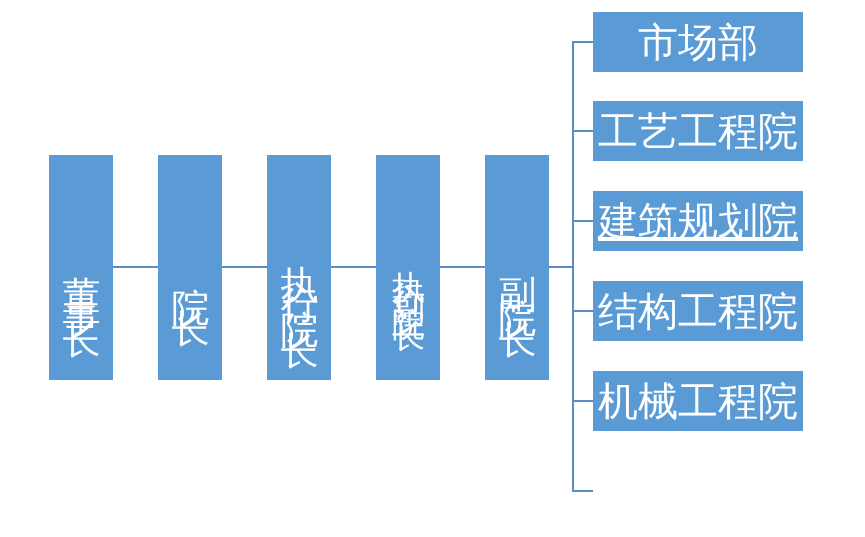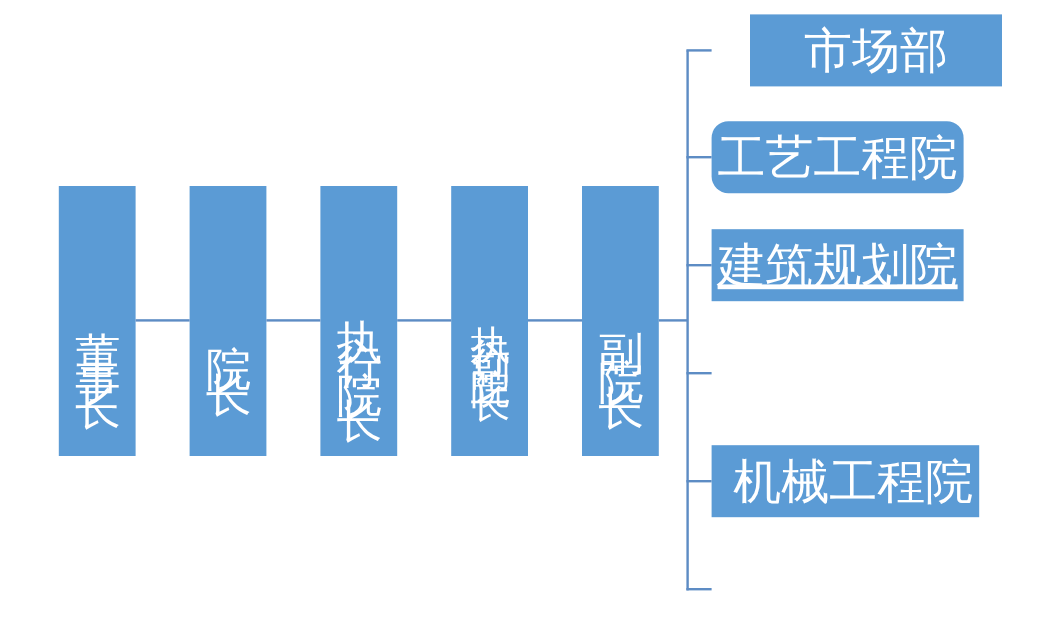--- a/index.html
+++ b/index.html
@@ -53,25 +53,25 @@
     width: 210px;
     height: 60px;
     background: #5b9bd5;
     color: #ffffff;
     display: flex;
     align-items: center;
     justify-content: center;
     font-size: 40px;
     white-space: nowrap;
   }
-  .hnode.row1 { top: 12px; margin-left: 32px; }
-  .hnode.row2 { top: 101px; border-radius: 14px; }
+  .hnode.row1 { top: 12px; }
+  .hnode.row2 { top: 101px; }
   .hnode.row3 { top: 191px; text-decoration: underline; }
   .hnode.row4 { top: 281px; }
-  .hnode.row5 { top: 371px; padding-left: 13px; }
+  .hnode.row5 { top: 371px; }
   .hnode.row6 { top: 461px; }
 
   
   .hline {
     position: absolute;
     height: 2px;
     background: #5d8cc4;
   }
   .vline {
     position: absolute;
@@ -130,17 +130,20 @@
 
   <div class="hnode row1">
     <span>市场部</span>
   </div>
   <div class="hnode row2">
     <span>工艺工程院</span>
   </div>
   <div class="hnode row3">
     <span>建筑规划院</span>
   </div>
+  <div class="hnode row4">
+    <span>结构工程院</span>
+  </div>
   <div class="hnode row5">
     <span>机械工程院</span>
   </div>
 
 </div>
 
 </body></html>

